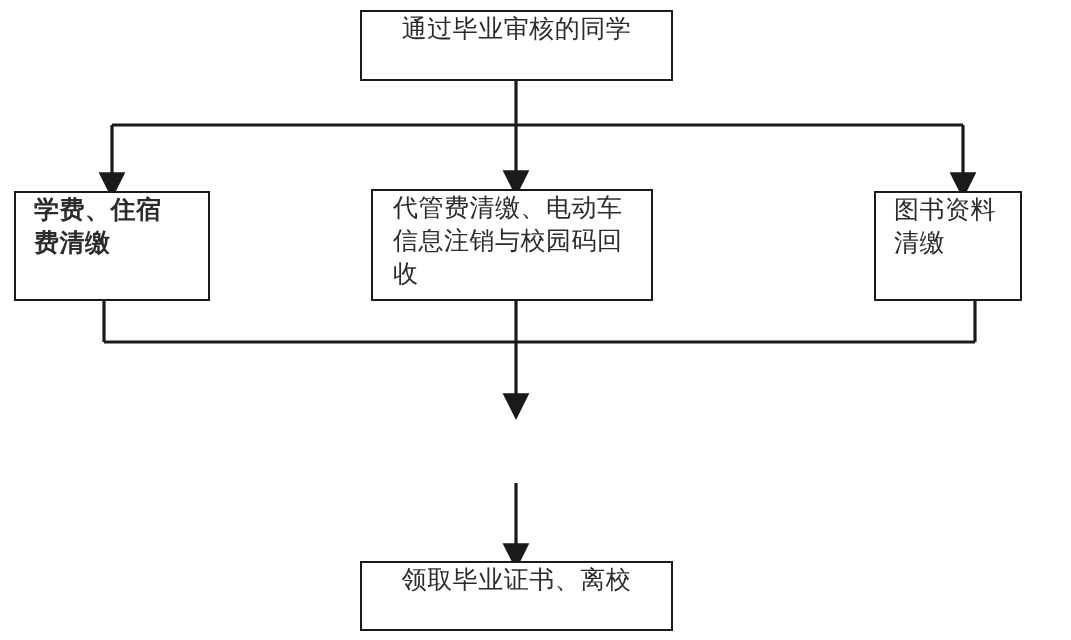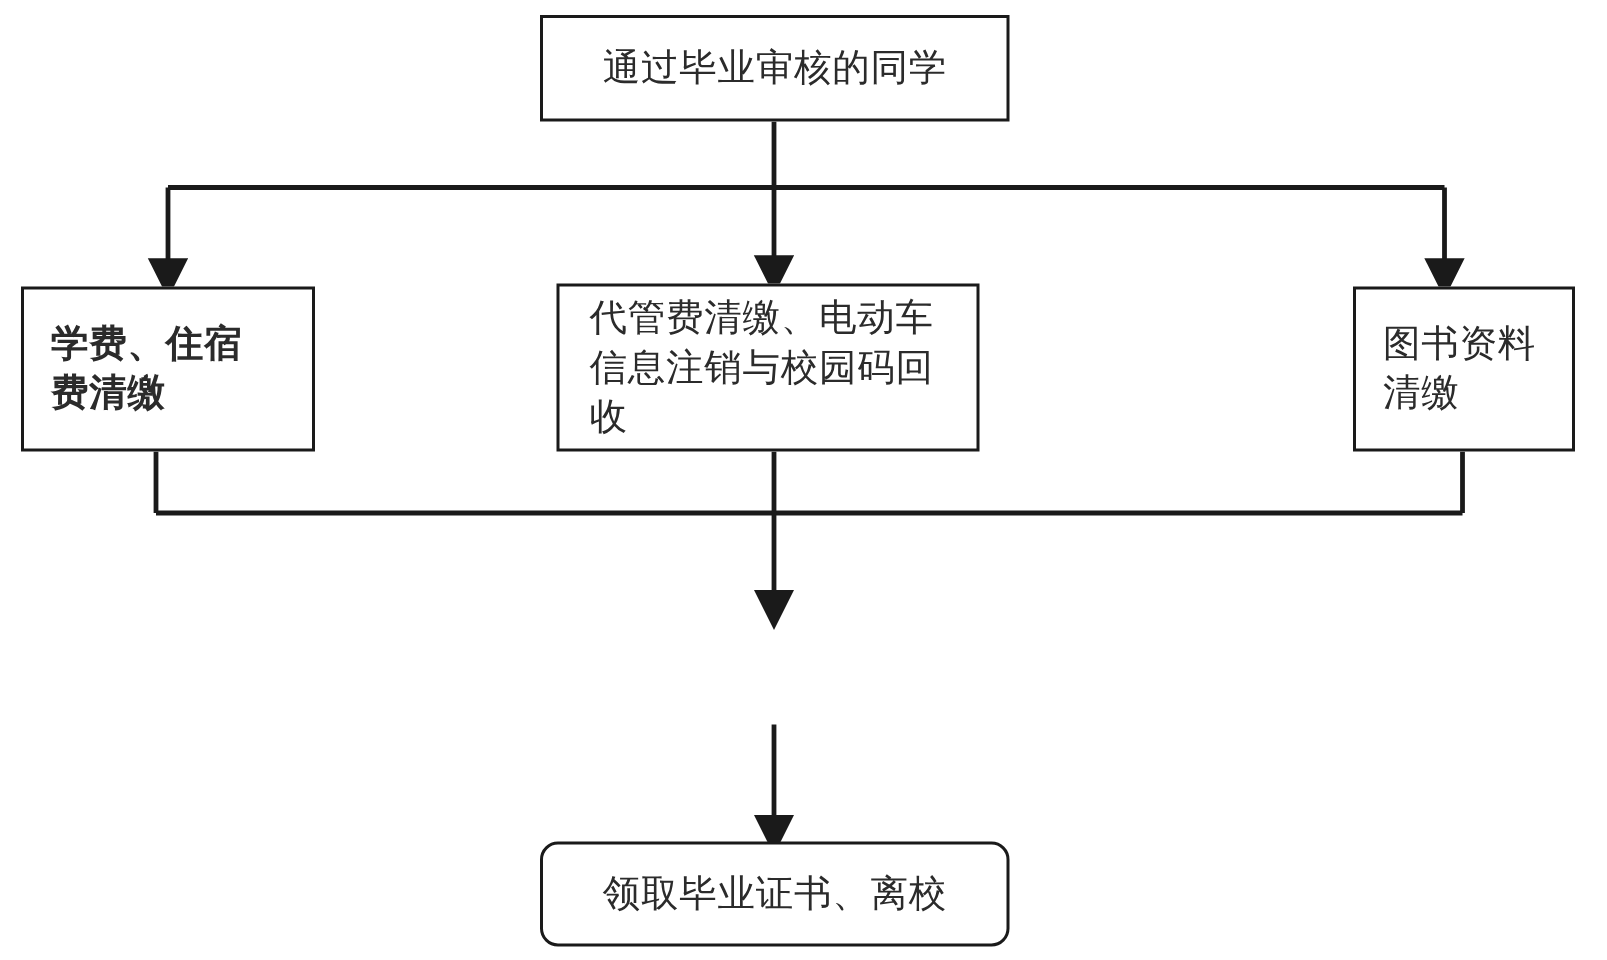--- a/index.html
+++ b/index.html
@@ -25,21 +25,21 @@
     width: 1071px;
     height: 640px;
     pointer-events: none;
   }
   .node {
     position: absolute;
     box-sizing: border-box;
     background: #ffffff;
     border: 2px solid #1a1a1a;
     display: flex;
-    align-items: center;
+    align-items: flex-start;
     justify-content: flex-start;
     z-index: 2;
   }
   .node-label {
     display: block;
     width: 100%;
     color: #2b2b2b;
     font-size: 25px;
     line-height: 1.32;
     letter-spacing: 0.5px;
@@ -53,23 +53,23 @@
     padding-left: 18px;
     padding-right: 8px;
   }
   .node.left-text .node-label {
     text-align: left;
   }
   
   #node-top        { left: 360px; top: 10px;  width: 313px; height: 71px; }
   #node-left       { left: 14px;  top: 191px; width: 196px; height: 110px; font-weight: bold; }
   #node-center     { left: 371px; top: 189px; width: 282px; height: 112px; padding-left: 20px; }
-  #node-right      { left: 874px; top: 191px; width: 148px; height: 110px; margin-left: 28px; }
+  #node-right      { left: 874px; top: 191px; width: 148px; height: 110px; }
   #node-dorm       { left: 360px; top: 412px; width: 313px; height: 71px; }
-  #node-diploma    { left: 360px; top: 561px; width: 313px; height: 70px; border-radius: 12px; }
+  #node-diploma    { left: 360px; top: 561px; width: 313px; height: 70px; }
   #node-left  .node-label,
   #node-right .node-label { text-indent: 0; }
 </style>
 </head>
 <body>
 
 <div id="canvas">
 
   <svg id="edges" viewBox="0 0 1071 640" width="1071" height="640" xmlns="http://www.w3.org/2000/svg">
     <defs>

